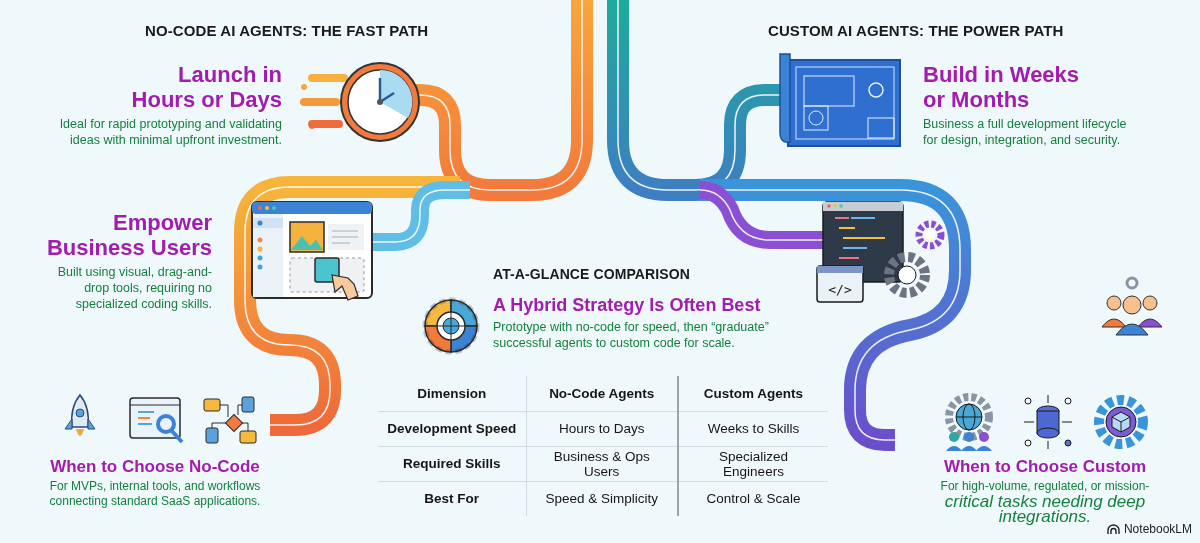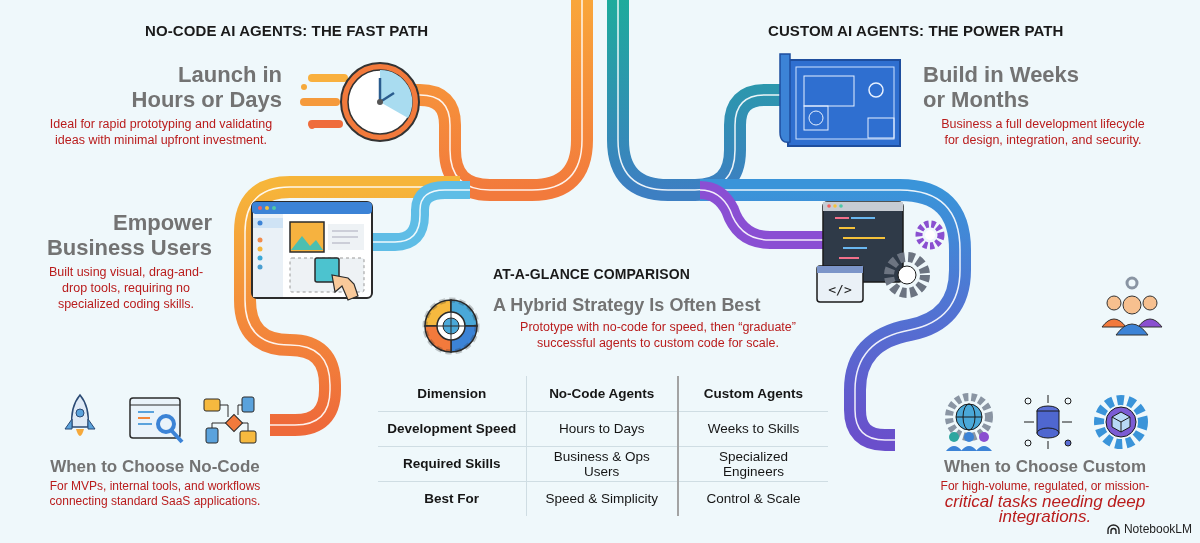--- a/index.html
+++ b/index.html
@@ -7,22 +7,22 @@
   body {
     background: #eff8fb;
     font-family: "Liberation Sans", "DejaVu Sans", sans-serif;
     color: #161616;
     position: relative;
   }
   .canvas { position: absolute; inset: 0; border-radius: 12px; }
   svg.paths { position: absolute; left: 0; top: 0; width: 1200px; height: 543px; }
   .abs { position: absolute; }
   .section-title { font-weight: 700; font-size: 15px; letter-spacing: 0.1px; color: #1a1a1a; }
-  .h-big { font-weight: 700; font-size: 22px; line-height: 25px; color: #737373; }
-  .body-txt { font-size: 12.5px; line-height: 16px; color: #b91c1c; text-align: center; }
+  .h-big { font-weight: 700; font-size: 22px; line-height: 25px; color: #a21caf; }
+  .body-txt { font-size: 12.5px; line-height: 16px; color: #15803d; }
   .right { text-align: right; }
   .center { text-align: center; }
 
   table.cmp { border-collapse: collapse; font-size: 13.5px; }
   table.cmp td, table.cmp th { height: 35px; padding: 0 8px; border-bottom: 1px solid #cfdde3; }
   table.cmp tr:last-child td { border-bottom: none; }
   table.cmp th { font-weight: 700; }
   table.cmp td:first-child, table.cmp th:first-child { text-align: center; font-weight: 700; width: 148px; }
   table.cmp td:nth-child(2), table.cmp th:nth-child(2) { text-align: center; width: 152px; border-left: 1px solid #cfdde3; }
   table.cmp td:nth-child(3), table.cmp th:nth-child(3) { text-align: center; width: 150px; border-left: 2px solid #a3a3a3; }

